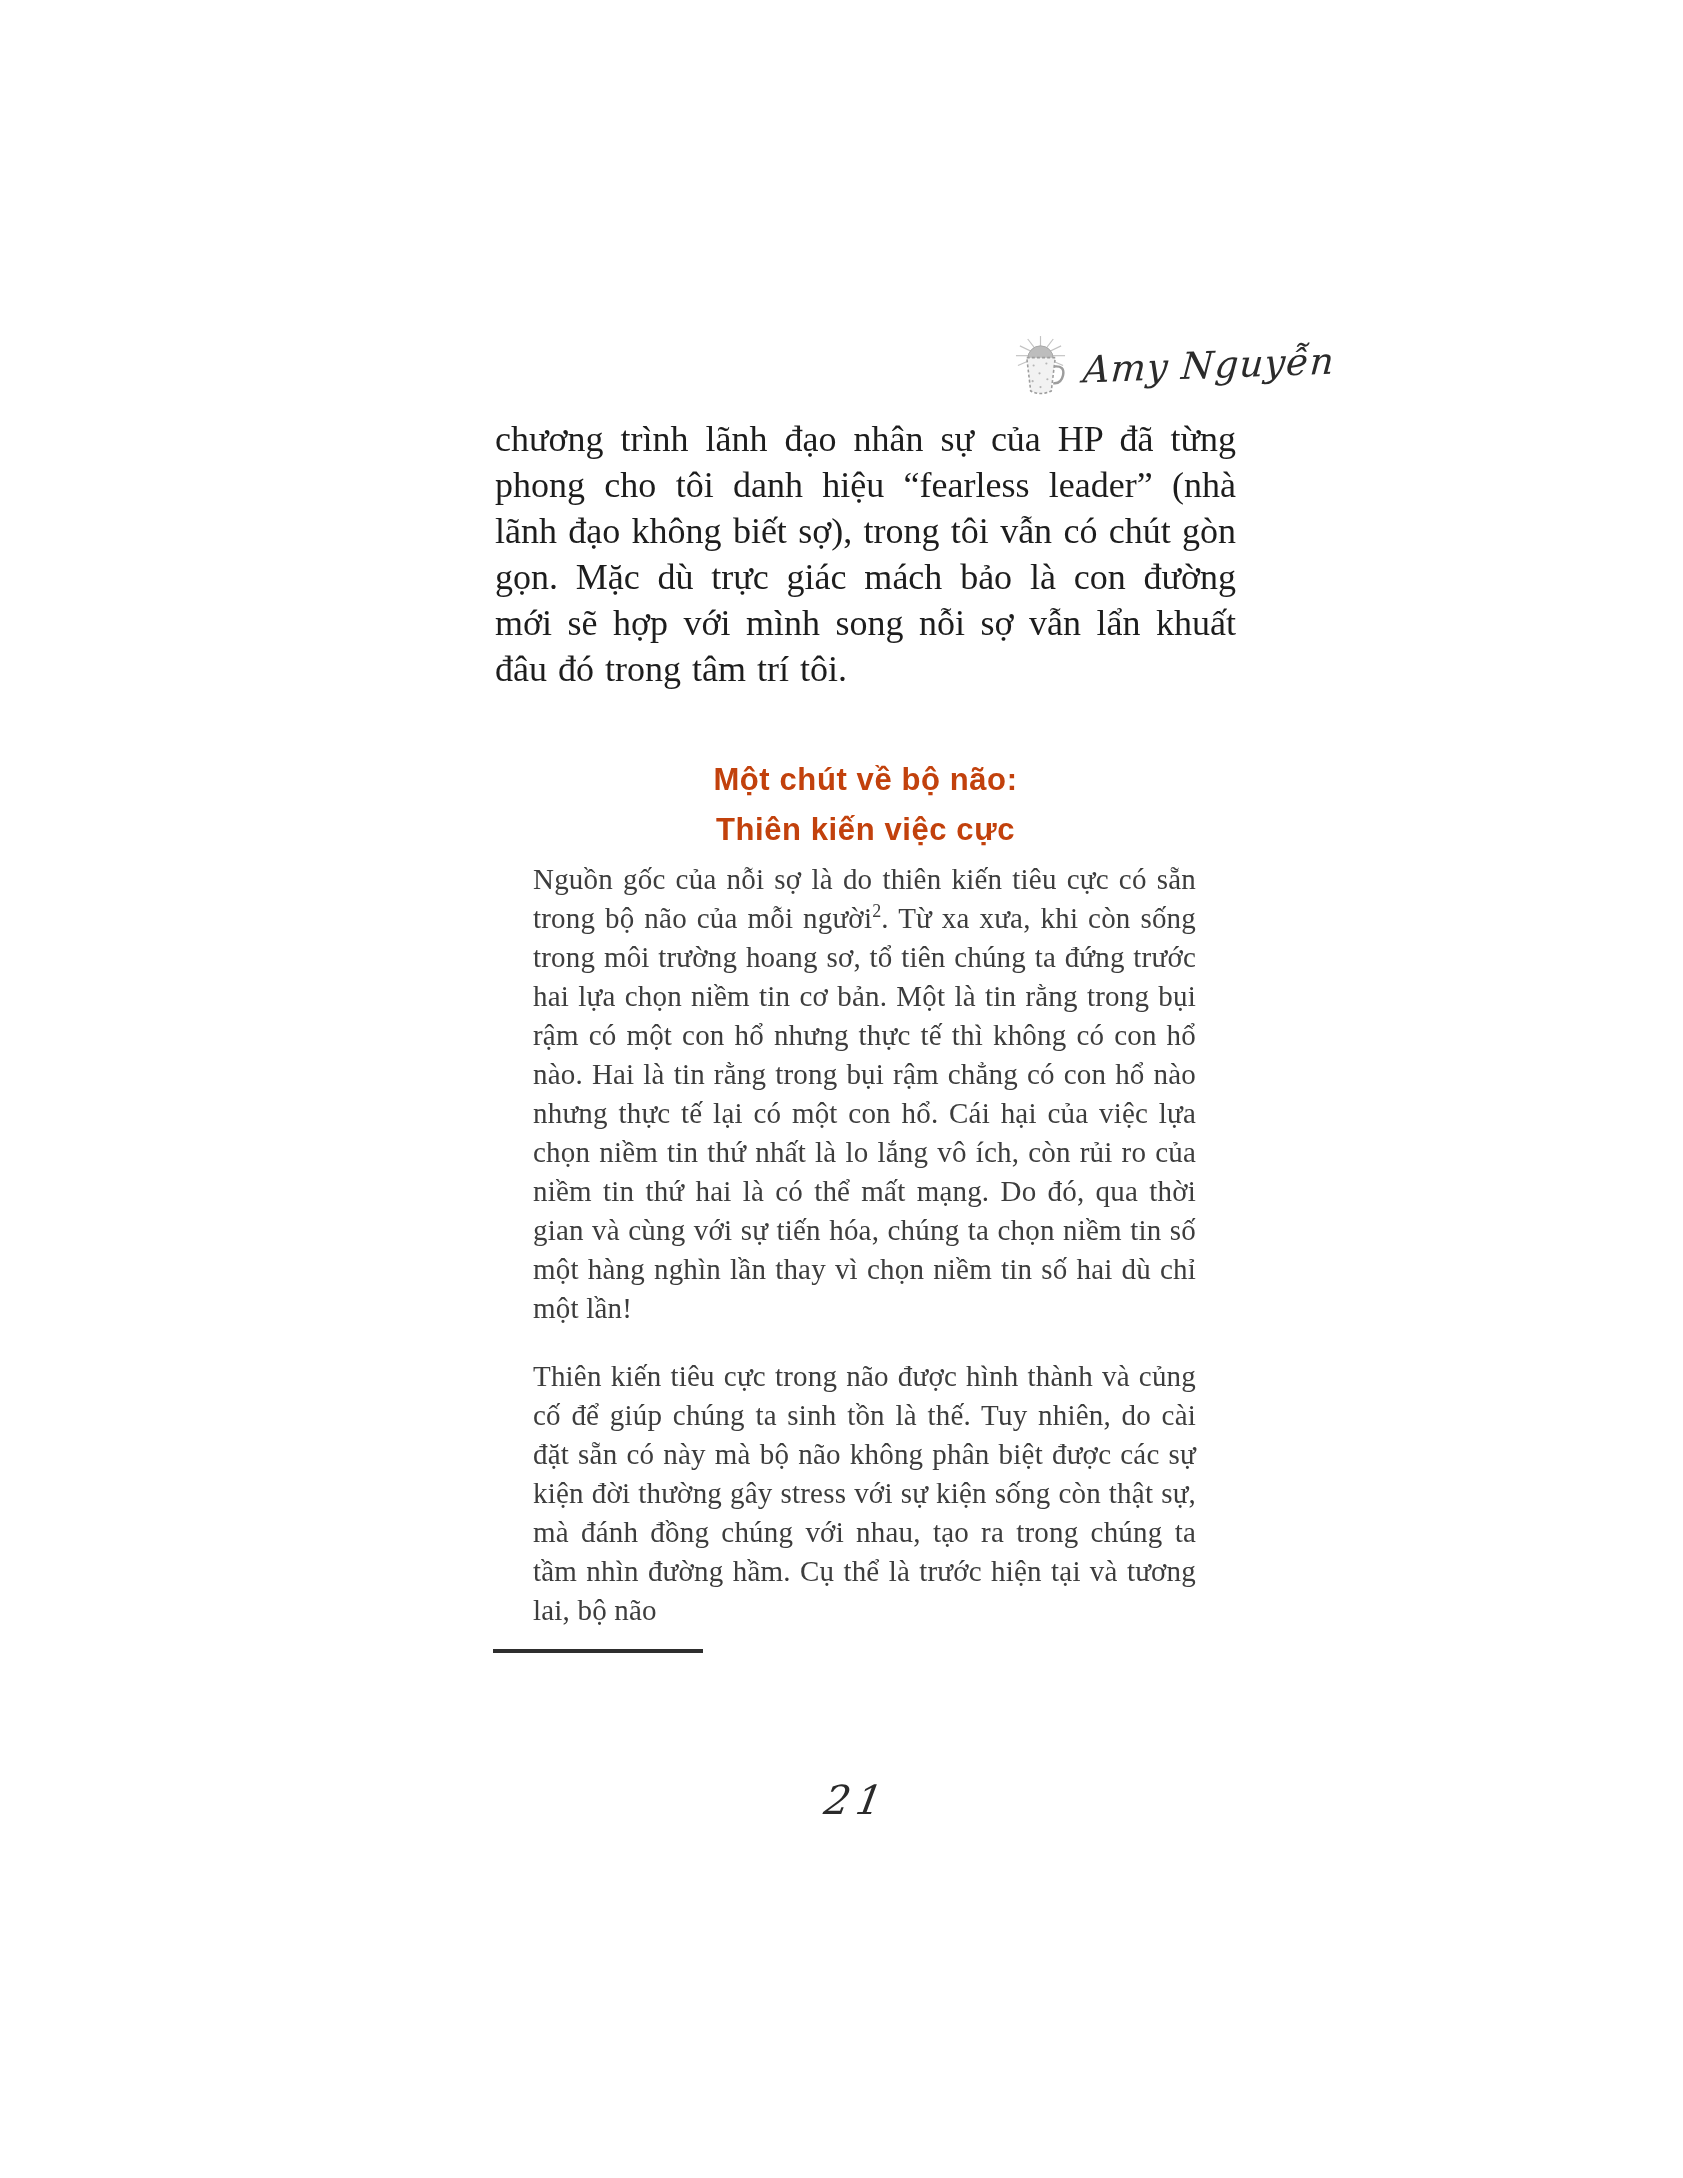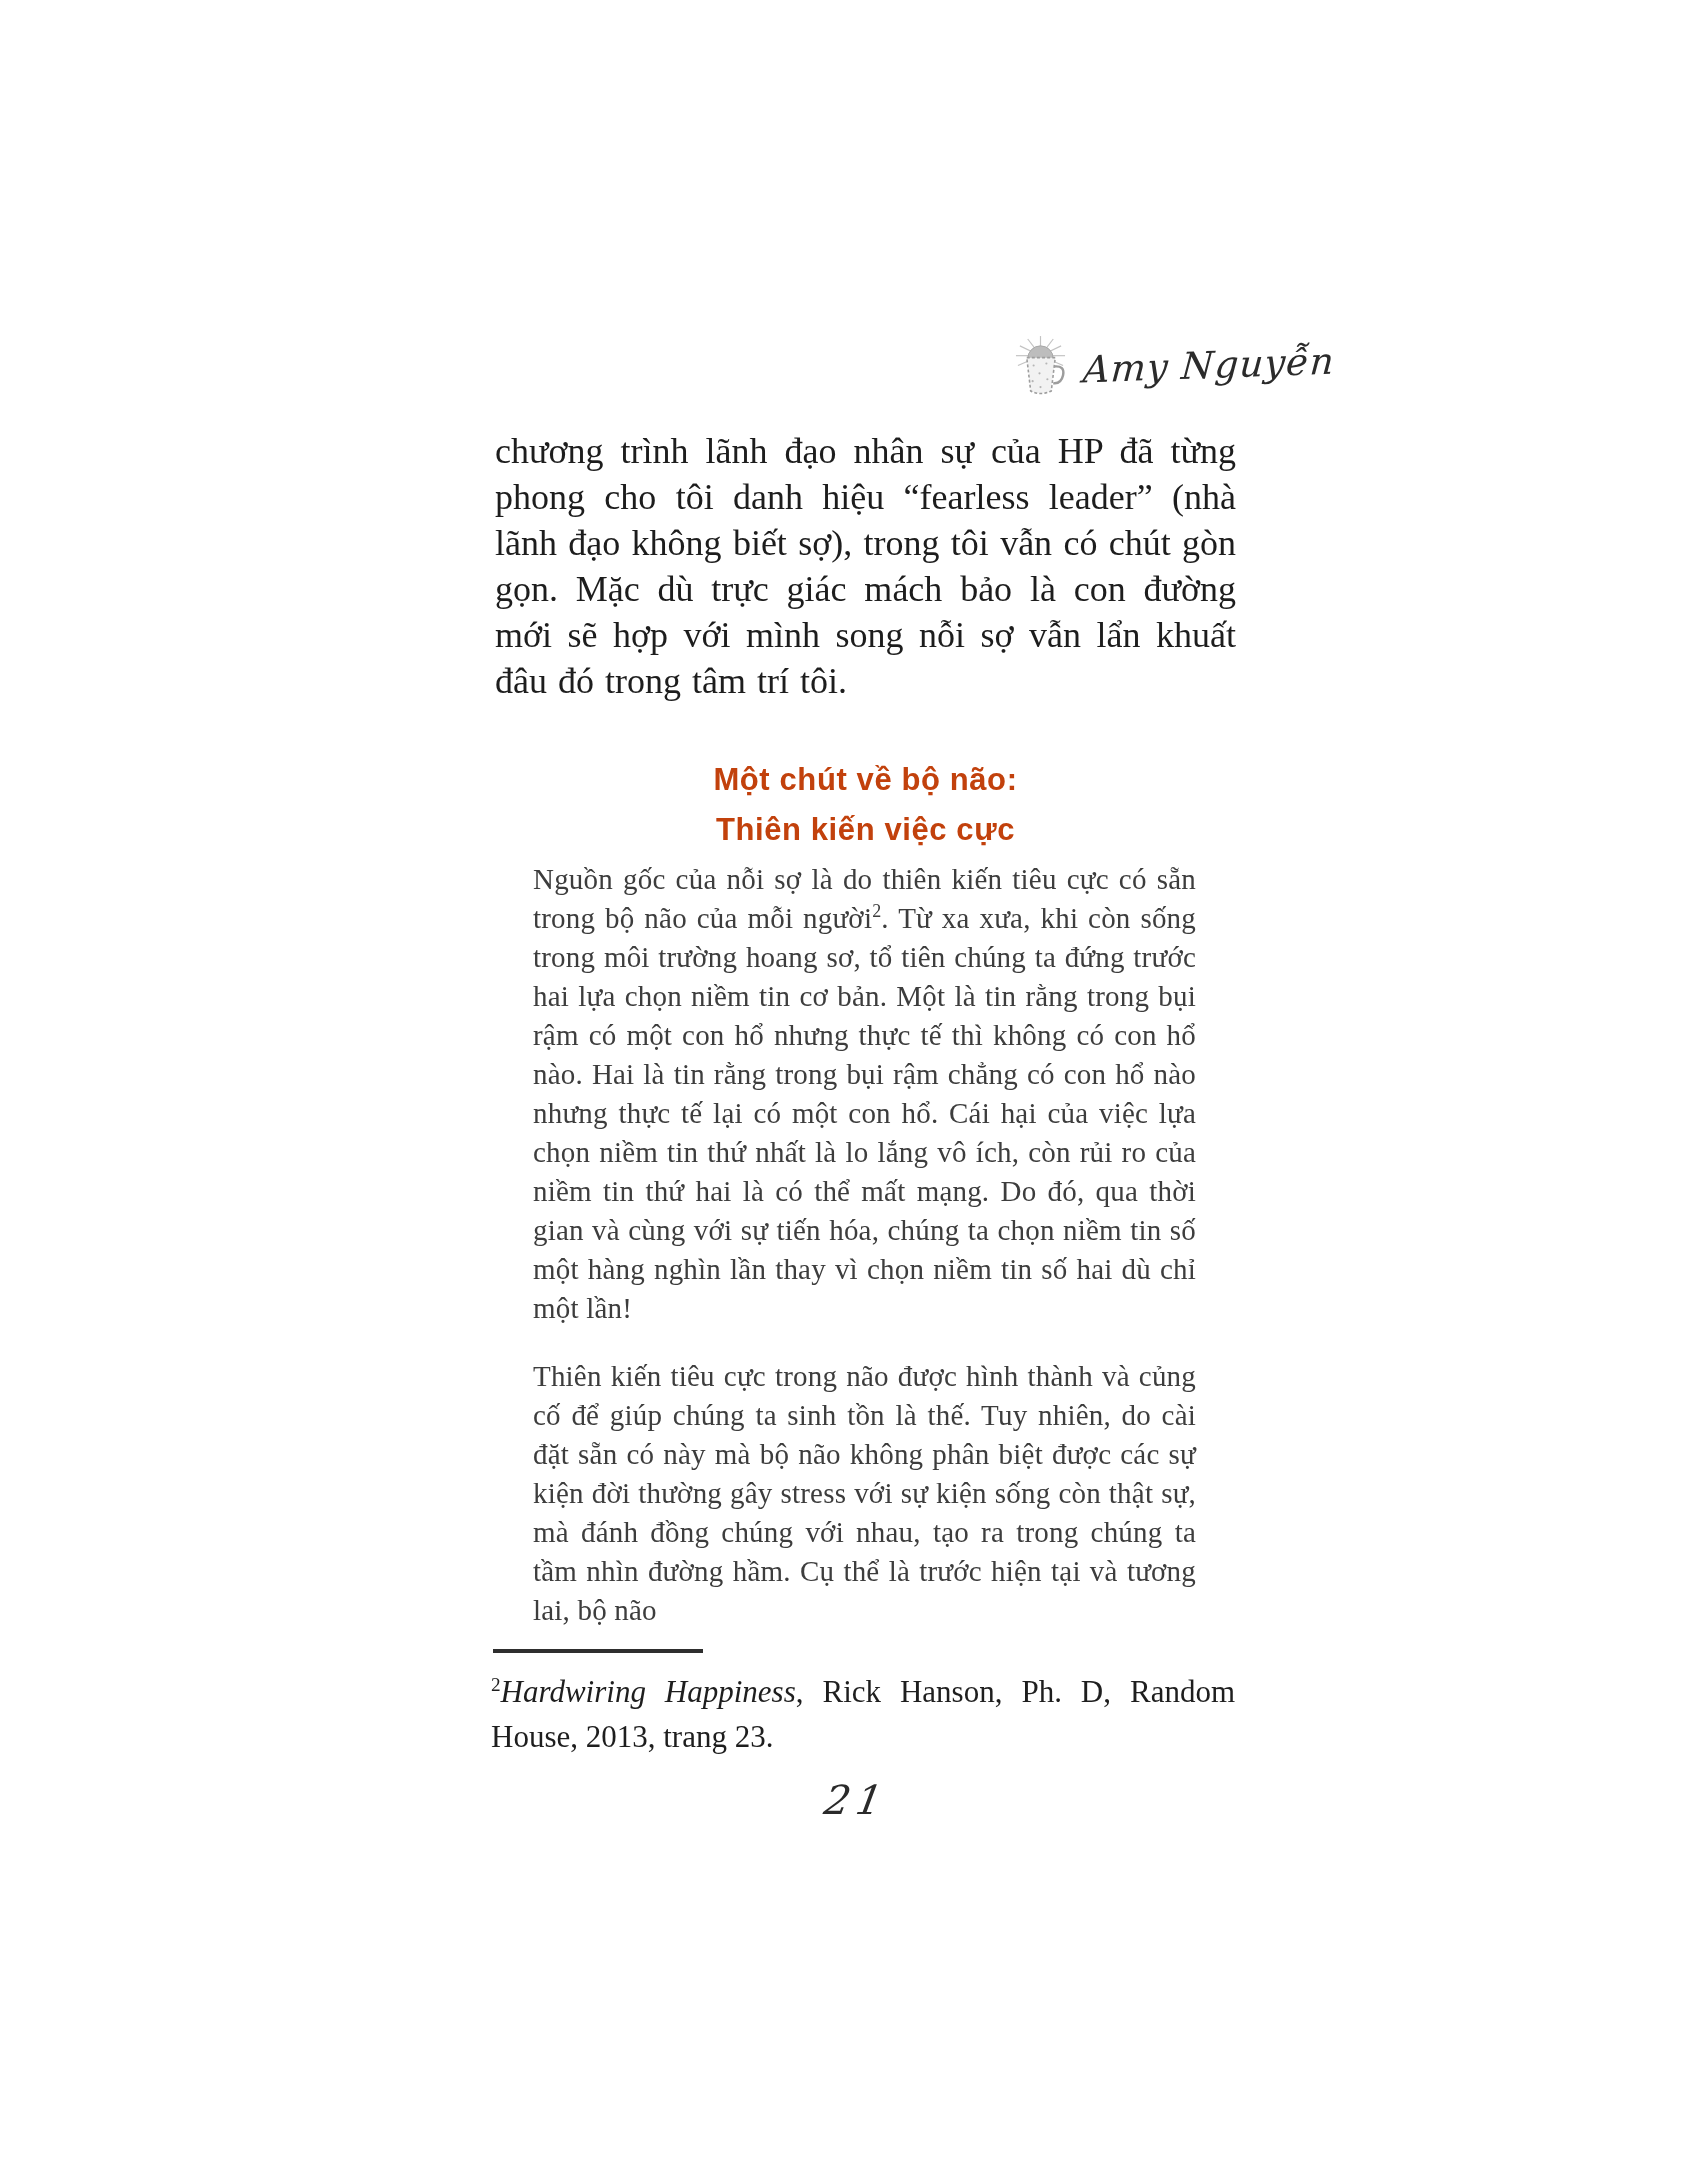--- a/index.html
+++ b/index.html
@@ -20,21 +20,21 @@
     font-style: italic;
     font-size: 37px;
     color: #2b2b2b;
     transform: rotate(-2deg) skewX(-6deg);
     white-space: nowrap;
     letter-spacing: 1px;
   }
 
   
   .intro {
-    position: absolute; left: 495px; top: 428px; width: 741px;
+    position: absolute; left: 495px; top: 416px; width: 741px;
     font-family: "Liberation Serif", serif;
     font-size: 36px; line-height: 46px;
     color: #1d1d1d;
     text-align: justify;
     word-spacing: 2px;
   }
 
   
   .heading {
     position: absolute; left: 495px; top: 755px; width: 741px;
@@ -130,18 +130,17 @@
     <div>Một chút về bộ não:</div>
     <div>Thiên kiến việc cực</div>
   </div>
 
   <div class="body-para p1"><span>Nguồn gốc của nỗi sợ là do thiên kiến tiêu cực có sẵn trong bộ não của mỗi người</span><sup>2</sup><span>. Từ xa xưa, khi còn sống trong môi trường hoang sơ, tổ tiên chúng ta đứng trước hai lựa chọn niềm tin cơ bản. Một là tin rằng trong bụi rậm có một con hổ nhưng thực tế thì không có con hổ nào. Hai là tin rằng trong bụi rậm chẳng có con hổ nào nhưng thực tế lại có một con hổ. Cái hại của việc lựa chọn niềm tin thứ nhất là lo lắng vô ích, còn rủi ro của niềm tin thứ hai là có thể mất mạng. Do đó, qua thời gian và cùng với sự tiến hóa, chúng ta chọn niềm tin số một hàng nghìn lần thay vì chọn niềm tin số hai dù chỉ một lần!</span></div>
 
   <div class="body-para p2">Thiên kiến tiêu cực trong não được hình thành và củng cố để giúp chúng ta sinh tồn là thế. Tuy nhiên, do cài đặt sẵn có này mà bộ não không phân biệt được các sự kiện đời thường gây stress với sự kiện sống còn thật sự, mà đánh đồng chúng với nhau, tạo ra trong chúng ta tầm nhìn đường hầm. Cụ thể là trước hiện tại và tương lai, bộ não</div>
 
   <div class="footnote-rule"></div>
 
-  <div class="footnote"><sup>2</sup><span class="work-title">Hardwiring Happiness</span><span>, Rick Hanson, Ph. D, Random House, 2013, trang 23.</span></div>
 
   <div class="page-number">21</div>
 
 </div>
 
 
 </body></html>

